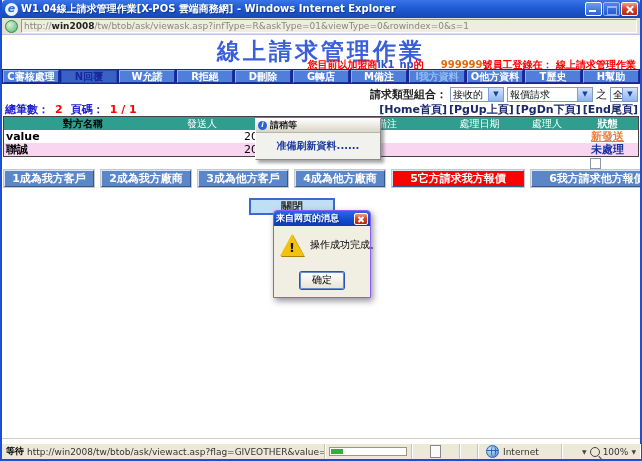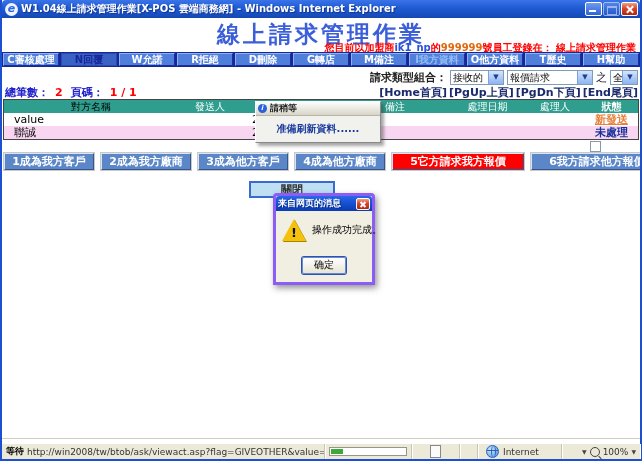--- a/index.html
+++ b/index.html
@@ -37,21 +37,21 @@
   .addr-field{flex:1;height:12px;background:#efece0;border:1px solid #9a9685;border-right-color:#fff;
     border-bottom-color:#fff;font-size:9px;color:#8a8878;line-height:12px;white-space:nowrap;overflow:hidden;padding:0 2px;}
   .addr-field b{color:#222;}
   
   .content{flex:1;position:relative;background:#fff;overflow:hidden;}
   .page-title{position:absolute;top:1px;left:0;right:0;text-align:center;
     font-family:"DejaVu Serif","Liberation Serif",serif;
     font-size:23px;font-weight:bold;color:#3b5ed9;letter-spacing:3px;}
   .login-line{position:absolute;top:23px;right:4px;font-size:10px;color:#f00;white-space:nowrap;font-weight:bold;}
   .login-line .u{color:#2a52d8;}
-  .login-line .e{color:#e06a10;}
+  .login-line .e{color:#e06a10;padding-left:17px;}
   
   .toolbar{position:absolute;top:34px;left:0;right:0;height:15px;background:#16279c;
     display:flex;gap:2px;padding:1px 1px;box-sizing:border-box;}
   .tbtn{flex:1;background:#4f7fdb;border:1px solid #8fb2ee;border-right-color:#1a2f9c;border-bottom-color:#1a2f9c;
     color:#fff;font-size:10px;font-weight:bold;text-align:center;line-height:11px;white-space:nowrap;overflow:hidden;cursor:pointer;}
   .tbtn.disabled-dark{background:#3a62c4;color:#16279c;border-color:#2a4ab0;}
   .tbtn.disabled-light{background:#4f7fdb;color:#93bdf2;}
   
   .filter-row{position:absolute;top:51px;right:2px;height:17px;display:flex;align-items:center;gap:3px;font-size:11px;color:#223;}
   .filter-label{font-weight:bold;color:#222;}
@@ -70,21 +70,21 @@
   
   .grid{position:absolute;top:81px;left:1px;right:1px;border:1px solid #444;}
   .grow{display:flex;height:13px;align-items:center;font-size:11px;}
   .grow.header{background:#2f9e8e;color:#fff;height:13px;font-size:10px;}
   .grow.r0{background:#fff;}
   .grow.r1{background:#f8d6f2;}
   .gc{box-sizing:border-box;padding:0 2px;white-space:nowrap;overflow:hidden;}
   .gc.c0{flex:0 0 158px;} .gc.c1{flex:0 0 80px;} .gc.c2{flex:0 0 90px;}
   .gc.c3{flex:0 0 110px;} .gc.c4{flex:0 0 75px;} .gc.c5{flex:0 0 60px;} .gc.c6{flex:1;}
   .grow.header .gc{text-align:center;}
-  .grow .gc.c0{font-weight:normal;color:#000;margin-left:8px;}
+  .grow .gc.c0{font-weight:bold;color:#000;}
   .grow .gc.c6{text-align:center;font-weight:bold;}
   .status-new{color:#e8813c;text-decoration:underline;}
   .status-pending{color:#16309c;}
   
   .delete-row{position:absolute;top:123px;right:6px;display:flex;align-items:center;gap:4px;font-size:11px;color:#ff2200;font-weight:bold;flex-direction:column;}
   .checkbox{width:11px;height:11px;background:#fff;border:1px solid #8a98a8;box-sizing:border-box;cursor:pointer;}
   
   .actions{position:absolute;top:135px;left:2px;right:2px;height:17px;display:flex;gap:7px;}
   .abtn{background:#5b87c9;color:#fff;font-size:11px;font-weight:bold;text-align:center;line-height:15px;
     border:1px solid #d8e4f4;border-right-color:#35578c;border-bottom-color:#35578c;box-shadow:0 0 0 1px #c8c8c8;
@@ -101,21 +101,21 @@
     box-shadow:3px 3px 3px rgba(60,60,60,.45);z-index:5;}
   .wait-title{height:13px;background:linear-gradient(#fdfdfb,#d8d5c8);display:flex;align-items:center;
     border-bottom:1px solid #b8b5a8;padding:0 2px;}
   .info-ic{width:9px;height:9px;border-radius:50%;background:#2a62d8;color:#fff;font-size:7px;
     font-weight:bold;font-style:italic;text-align:center;line-height:9px;margin-right:3px;}
   .wait-title-text{font-size:9px;font-weight:bold;color:#222;}
   .wait-body{height:26px;display:flex;align-items:center;justify-content:center;
     font-size:10px;font-weight:bold;color:#1a3a9c;}
   
   .dialog{position:absolute;top:175px;left:271px;width:96px;z-index:10;
-    border:3px solid #8b5cf6;border-radius:4px 4px 0 0;
+    border:1px solid #8b5cf6;border-radius:4px 4px 0 0;
     box-shadow:2px 3px 6px rgba(40,40,40,.5);background:#f1efe2;}
   .dlg-title{height:15px;border-radius:3px 3px 0 0;display:flex;align-items:center;padding:0 2px;
     background:linear-gradient(to bottom,#2a68e8 0%,#1450d0 50%,#0a3cb4 100%);}
   .dlg-title-text{flex:1;color:#fff;font-size:9px;font-weight:bold;white-space:nowrap;overflow:hidden;
     text-shadow:1px 1px 1px #0a2a84;}
   .dlg-close{width:14px;height:12px;border-radius:2px;border:1px solid #fff;box-sizing:border-box;
     background:linear-gradient(#f0a086,#d8452a 45%,#b02810);position:relative;cursor:pointer;flex:0 0 14px;}
   .dlg-close::before,.dlg-close::after{content:"";position:absolute;left:5px;top:2px;width:2px;height:7px;background:#fff;}
   .dlg-close::before{transform:rotate(45deg);} .dlg-close::after{transform:rotate(-45deg);}
   .dlg-body{padding:8px 4px 6px 6px;display:flex;align-items:center;gap:6px;}
@@ -157,20 +157,24 @@
 <div class="screen">
 
   <div class="titlebar">
     <span class="ie-logo">e</span>
     <span class="title-text">W1.04線上請求管理作業[X-POS 雲端商務網] - Windows Internet Explorer</span>
     <span class="winbtn min"></span>
     <span class="winbtn max"></span>
     <span class="winbtn close"></span>
   </div>
 
+  <div class="addressbar">
+    <span class="addr-icon"></span>
+    <div class="addr-field"><span>http://</span><b>win2008</b><span>/tw/btob/ask/viewask.asp?infType=R&amp;askType=01&amp;viewType=0&amp;rowindex=0&amp;s=1</span></div>
+  </div>
 
   <div class="content">
 
     <div class="page-title">線上請求管理作業</div>
 
     <div class="login-line">
       <span>您目前以加盟商</span><span class="u">ik1_np</span><span>的</span><span class="e">999999</span><span>號員工登錄在：</span> <span>線上請求管理作業</span>
     </div>
 
     <div class="toolbar">

